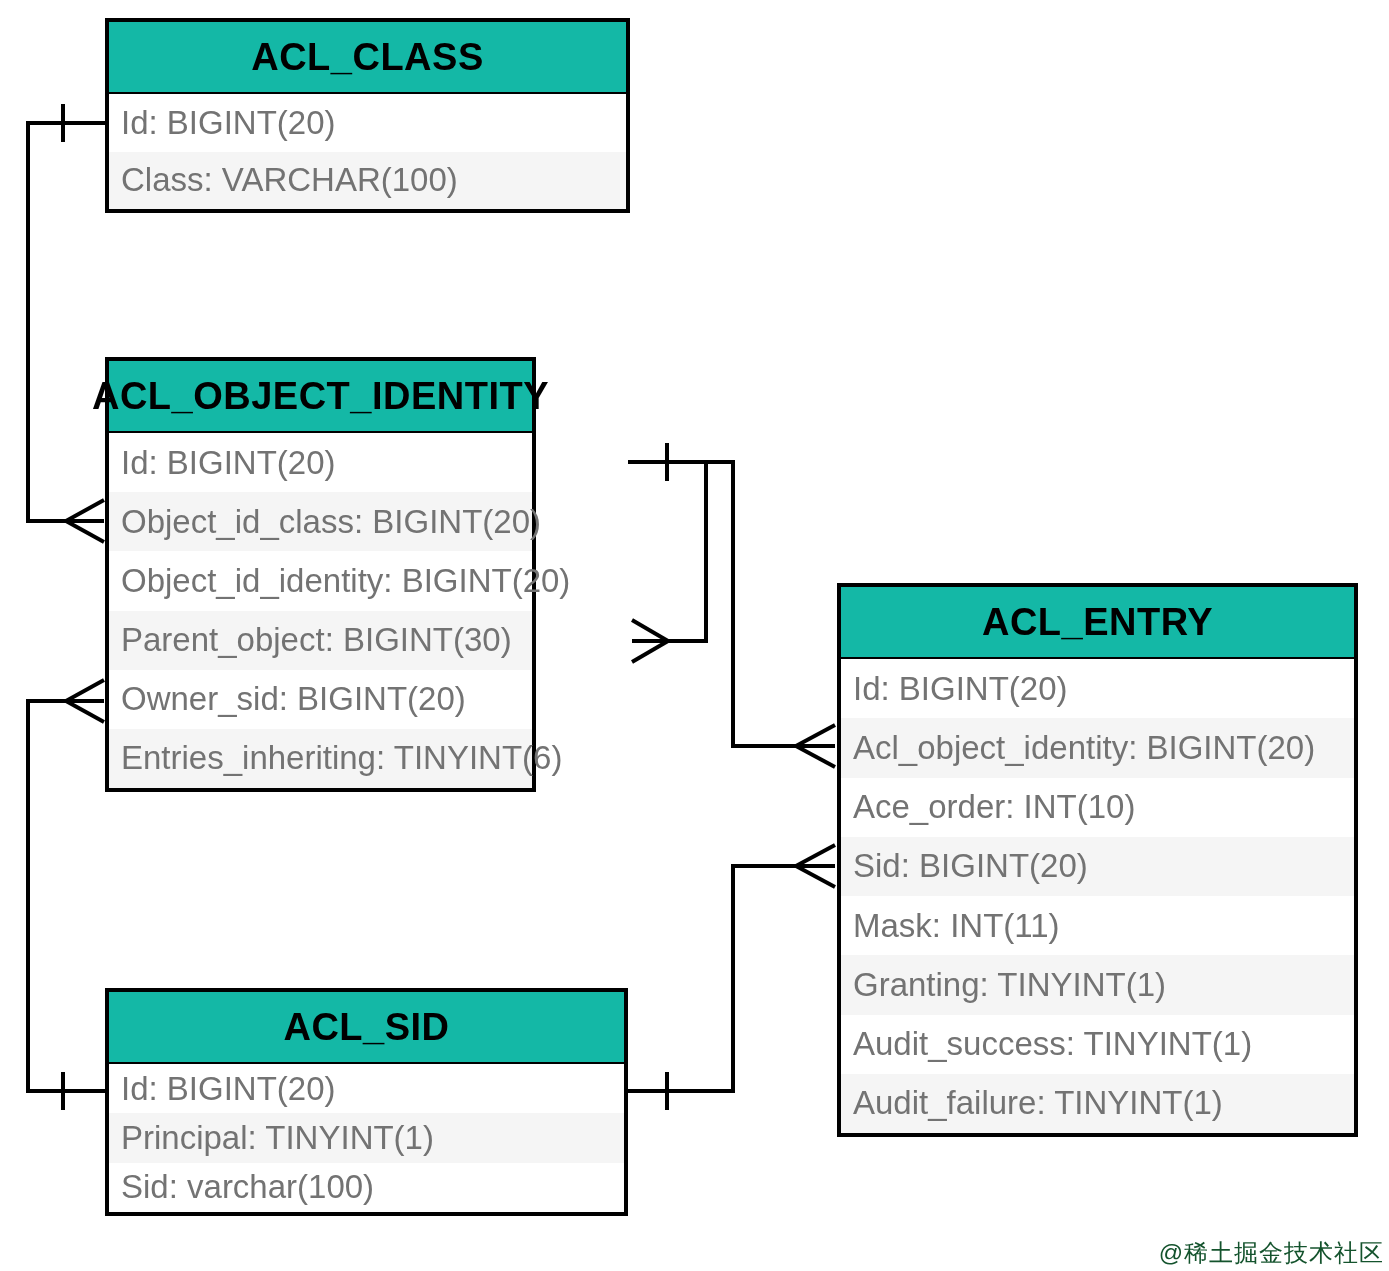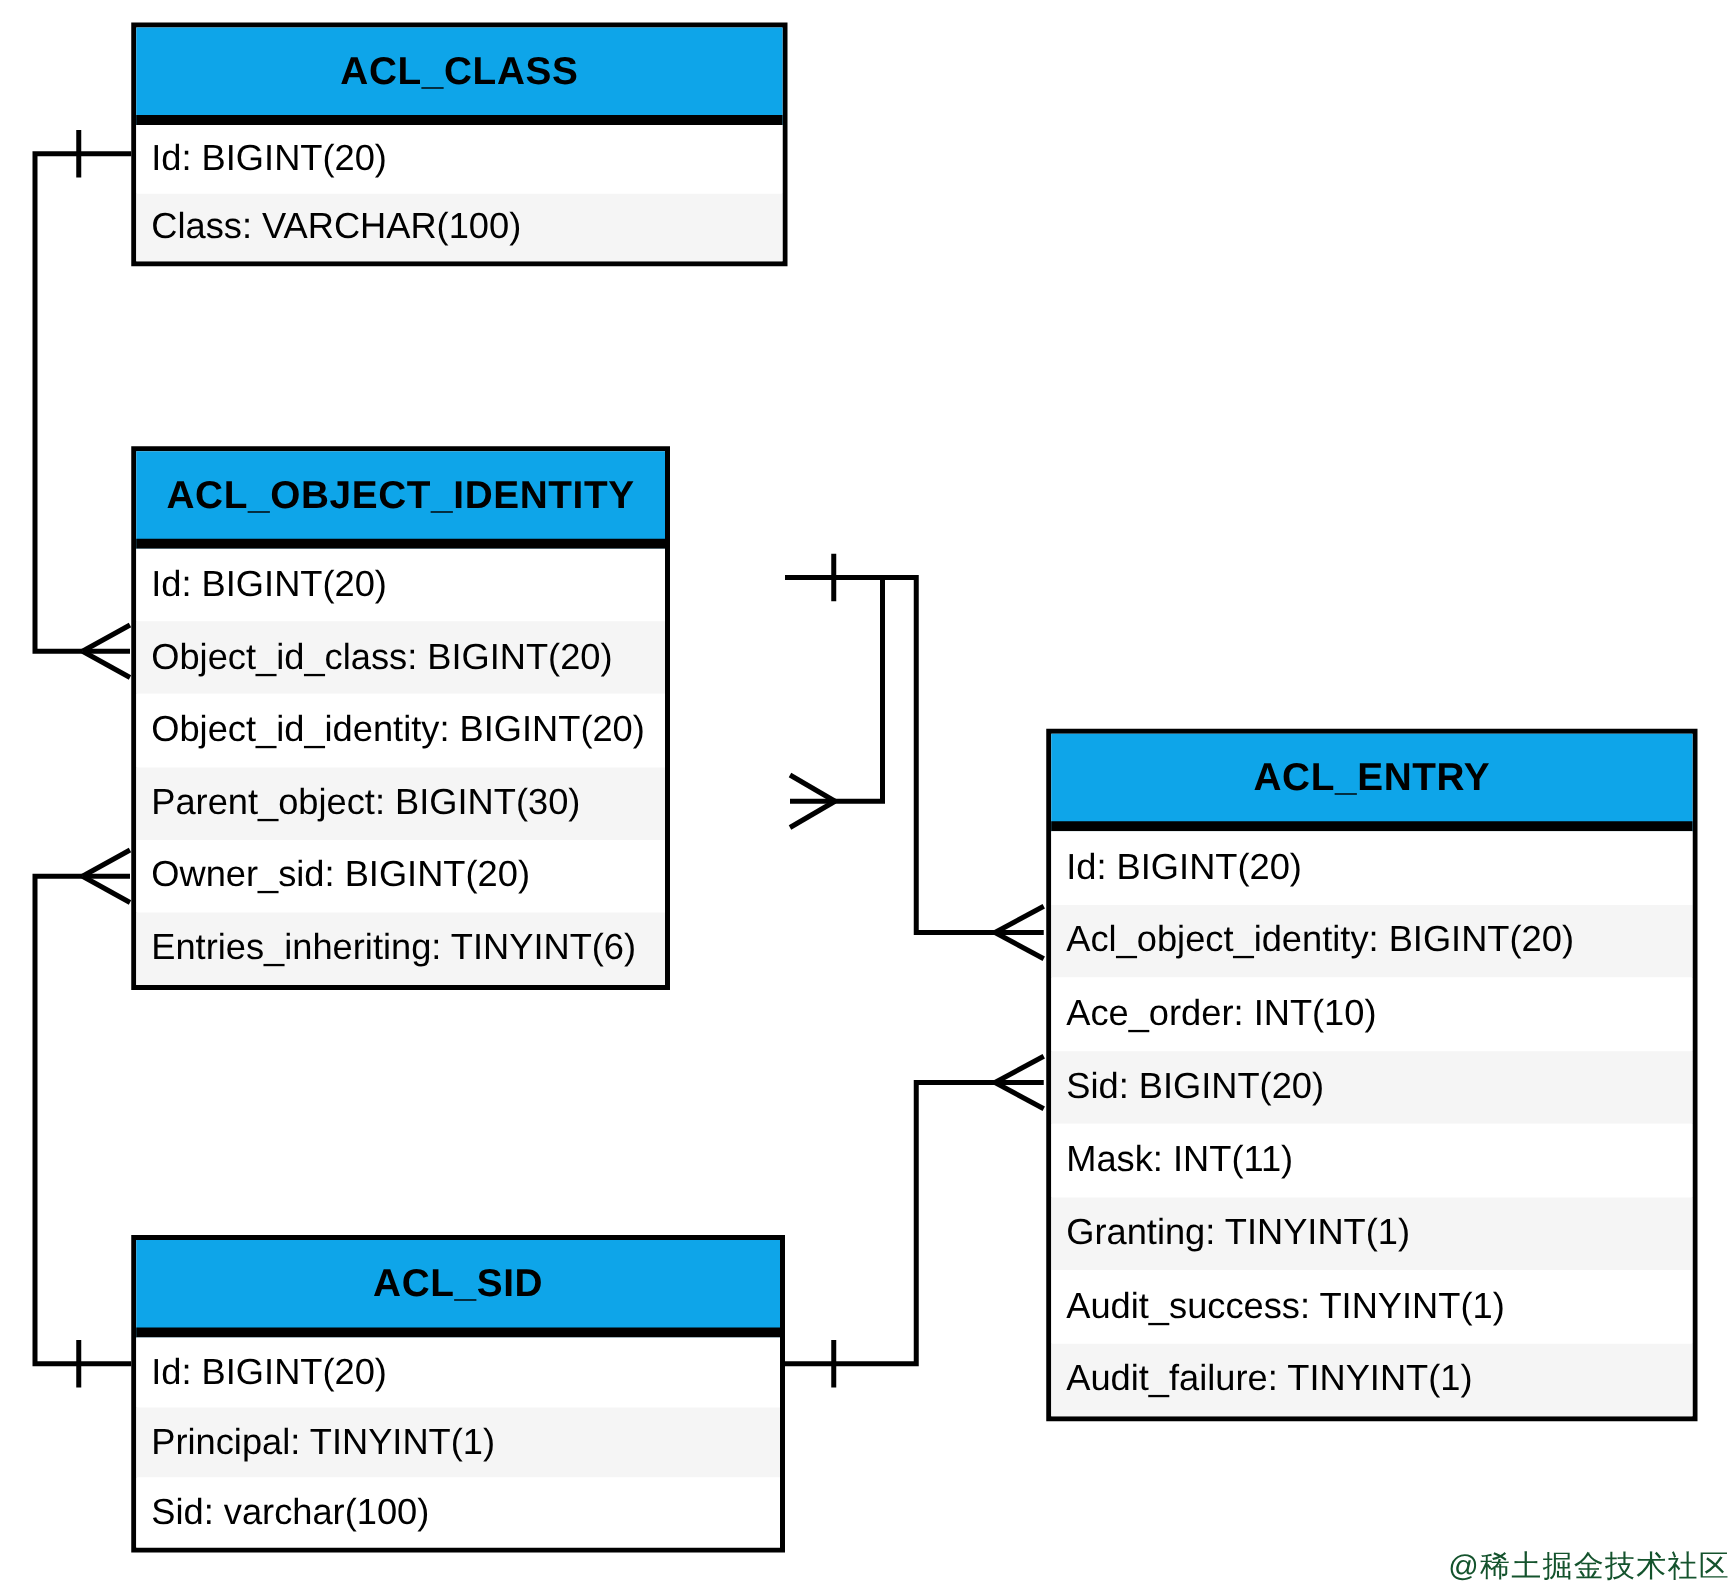--- a/index.html
+++ b/index.html
@@ -20,44 +20,44 @@
     position: absolute;
     box-sizing: border-box;
     border: 4px solid #000000;
     background: #ffffff;
     display: flex;
     flex-direction: column;
   }
   .entity-header {
     height: 70px;
     flex: 0 0 70px;
-    border-bottom: 8px solid #000000;
-    background: #0ea5e9;
+    border-bottom: 2px solid #000000;
+    background: #14b8a6;
     display: flex;
     align-items: center;
     justify-content: center;
     font-weight: bold;
-    font-size: 31px;
+    font-size: 38px;
     letter-spacing: 0.5px;
     color: #000000;
   }
   .entity-row {
     flex: 1 1 auto;
     display: flex;
     align-items: center;
     padding-left: 12px;
-    font-size: 29px;
-    color: #000000;
+    font-size: 33px;
+    color: #737373;
     background: #ffffff;
     white-space: nowrap;
   }
   .entity-row.alt { background: #f5f5f5; }
   #entity-acl-class            { left: 105px; top: 18px;  width: 525px; height: 195px; }
   #entity-acl-object-identity  { left: 105px; top: 357px; width: 431px; height: 435px; }
-  #entity-acl-sid              { left: 105px; top: 988px; width: 523px; height: 254px; }
+  #entity-acl-sid              { left: 105px; top: 988px; width: 523px; height: 228px; }
   #entity-acl-entry            { left: 837px; top: 583px; width: 521px; height: 554px; justify-content: space-between; }
   #watermark {
     position: absolute;
     right: 5px;
     top: 1237px;
     font-size: 24px;
     color: #14532d;
     letter-spacing: 1px;
   }
   polyline, line { stroke: #000000; stroke-width: 4; fill: none; }

